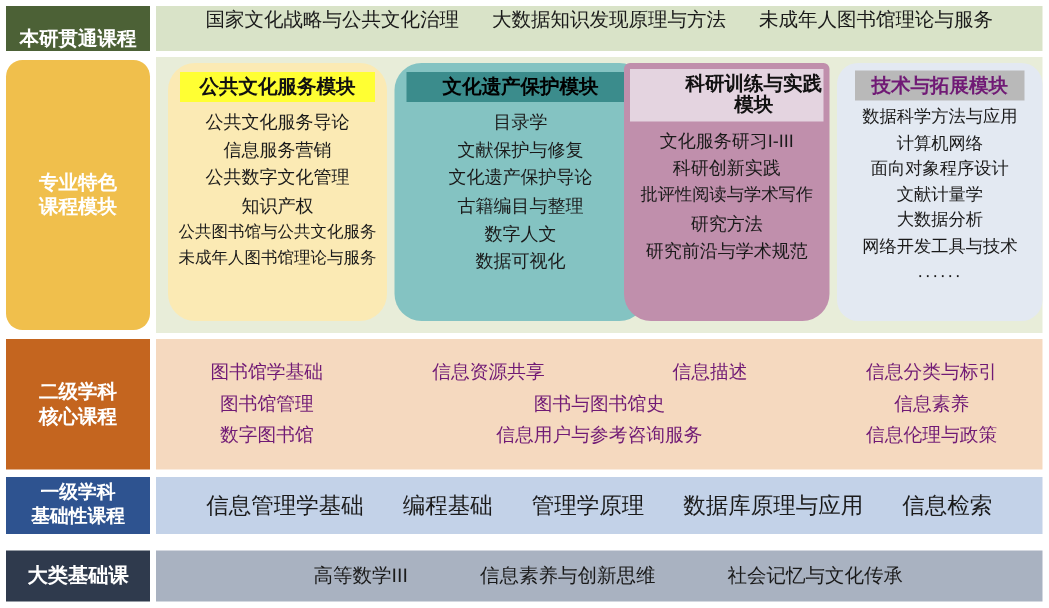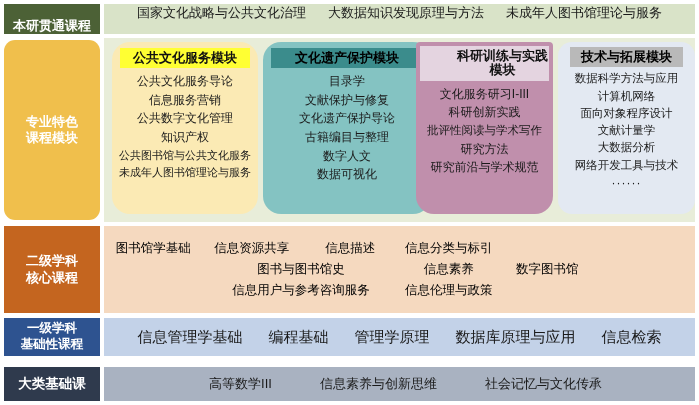--- a/index.html
+++ b/index.html
@@ -62,31 +62,31 @@
   #mod-heritage{left:263px;width:168px;height:172px;background:#84c3c2;
     border-radius:18px;}
   #mod-heritage .mod-title{background:#3b8c8c;color:#000;}
 
   #mod-research{left:416px;width:137px;height:172px;background:#c08fac;
     border-radius:4px 4px 18px 18px;}
   #mod-research .mod-title{background:#e4d4e0;color:#111;margin:4px 4px 4px 4px;padding-left:36px;}
 
   #mod-tech{left:558px;width:137px;height:172px;background:#e3e9f2;
     border-radius:14px;}
-  #mod-tech .mod-title{background:#b9b9b9;color:#000000;margin:5px 12px 3px 12px;}
+  #mod-tech .mod-title{background:#b9b9b9;color:#701a75;margin:5px 12px 3px 12px;}
   #mod-tech .mod-list{font-size:11.5px;line-height:1.5;}
   #mod-tech .ellipsis{letter-spacing:1px;font-size:12px;}
 
   
   #lbl-row3{left:4px;top:226px;width:96px;height:87px;background:#c4651f;font-size:13px;}
   #band-row3{left:104px;top:226px;width:591px;height:87px;background:#f5d9bf;}
   .grid3{
     display:grid;height:100%;align-content:center;
-    grid-template-columns:1fr 1fr 1fr 1fr 1fr 1fr;
-    row-gap:4px;font-size:12.5px;color:#000000;
+    grid-template-columns:1fr 1fr 1fr 1fr;
+    row-gap:4px;font-size:12.5px;color:#701a75;
   }
   .grid3 div{text-align:center;white-space:nowrap;}
 
   
   #lbl-row4{left:4px;top:318px;width:96px;height:38px;background:#2e5390;font-size:12.5px;}
   #band-row4{left:104px;top:318px;width:591px;height:38px;background:#c3d2e8;}
   #band-row4 .courses{
     display:flex;align-items:center;justify-content:center;height:100%;
     gap:26px;font-size:15px;color:#1a1a1a;
   }
@@ -176,20 +176,21 @@
       <span>二级学科</span>
       <span>核心课程</span>
     </div>
   </div>
   <div class="content-band" id="band-row3">
     <div class="grid3">
       <div>图书馆学基础</div>
       <div>信息资源共享</div>
       <div>信息描述</div>
       <div>信息分类与标引</div>
+      <div>图书馆管理</div>
       <div style="grid-column:2 / span 2;">图书与图书馆史</div>
       <div>信息素养</div>
       <div>数字图书馆</div>
       <div style="grid-column:2 / span 2;">信息用户与参考咨询服务</div>
       <div>信息伦理与政策</div>
     </div>
   </div>
 
   <div class="label-cell" id="lbl-row4">
     <div>

